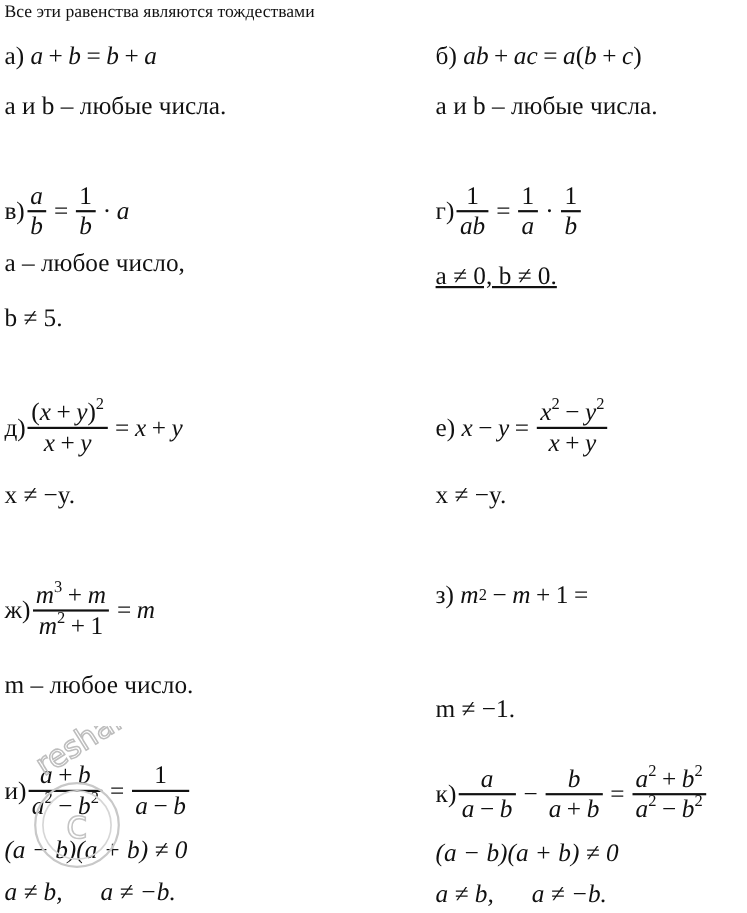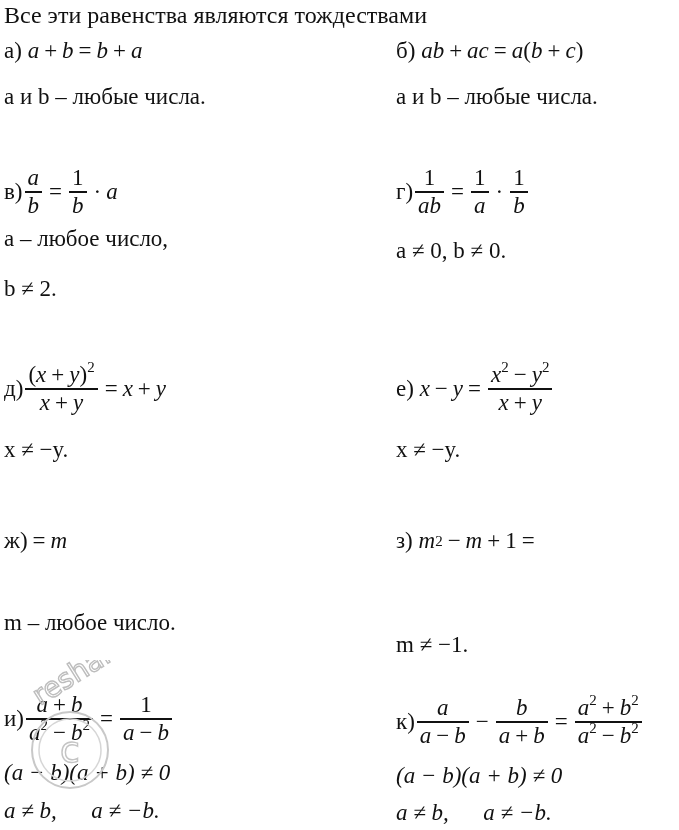--- a/index.html
+++ b/index.html
@@ -1,21 +1,21 @@
 <!DOCTYPE html>
 <html><head>
 <meta charset="utf-8">
 <style>
   html, body { margin: 0; padding: 0; background: #ffffff; }
   body {
     width: 679px; height: 830px; position: relative; overflow: hidden;
     font-family: "Liberation Serif", "DejaVu Serif", serif;
     color: #111111; font-size: 23px;
   }
-  .title { position: absolute; left: 4px; top: 2px; font-size: 24px; white-space: nowrap; }
+  .title { position: absolute; left: 4px; top: 2px; font-size: 16px; white-space: nowrap; }
   .item { position: absolute; white-space: nowrap; }
   .line { position: absolute; white-space: nowrap; text-align: center; }
   .i { font-style: italic; }
   .lbl { font-style: normal; }
   .op { margin: 0 5px; font-style: normal; }
   .frac { display: inline-block; vertical-align: middle; text-align: center; margin: 0 2px; }
   .frac .num, .frac .den { display: block; padding: 0 3px; line-height: 26px; }
   .frac .bar { display: block; height: 1.5px; background: #111; }
   sup { font-size: 15px; vertical-align: 10px; line-height: 0; font-style: normal; }
   .row { display: flex; align-items: center; }
@@ -49,21 +49,21 @@
   <span class="op">=</span>
   <span class="frac">
       <span class="num">1</span>
       <span class="bar"></span>
       <span class="den i">b</span>
     </span>
   <span class="op">·</span>
     <span class="i">a</span>
 </div>
 <div class="line" style="left:4px; top:226px;">a – любое число,</div>
-<div class="line" style="left:4px; top:276px;">b ≠ 2.</div>
+<div class="line" style="left:4px; top:276px;">b ≠ 5.</div>
 
 <div class="item row" style="left:396px; top:165px;">
   <span class="lbl">г)</span>
   <span class="frac">
       <span class="num">1</span>
       <span class="bar"></span>
       <span class="den i">ab</span>
     </span>
   <span class="op">=</span>
   <span class="frac">
@@ -71,21 +71,21 @@
       <span class="bar"></span>
       <span class="den i">a</span>
     </span>
   <span class="op">·</span>
   <span class="frac">
       <span class="num">1</span>
       <span class="bar"></span>
       <span class="den i">b</span>
     </span>
 </div>
-<div class="line" style="left:396px; top:238px;">a ≠ 0, b ≠ 0.</div>
+<div class="line" style="left:396px; top:238px;text-decoration:underline;">a ≠ 0, b ≠ 0.</div>
 
 <div class="item row" style="left:4px; top:362px;">
   <span class="lbl">д)</span>
   <span class="frac">
       <span class="num">(<span class="i">x</span><span class="op">+</span><span class="i">y</span>)<sup>2</sup></span>
       <span class="bar"></span>
       <span class="den"><span class="i">x</span><span class="op">+</span><span class="i">y</span></span>
     </span>
   <span class="op">=</span>
     <span class="i">x</span>
@@ -99,20 +99,25 @@
   <span class="frac">
       <span class="num"><span class="i">x</span><sup>2</sup><span class="op">−</span><span class="i">y</span><sup>2</sup></span>
       <span class="bar"></span>
       <span class="den"><span class="i">x</span><span class="op">+</span><span class="i">y</span></span>
     </span>
 </div>
 <div class="line" style="left:396px; top:437px;">x ≠ −y.</div>
 
 <div class="item row" style="left:4px; top:528px;">
   <span class="lbl">ж)</span>
+  <span class="frac">
+      <span class="num"><span class="i">m</span><sup>3</sup><span class="op">+</span><span class="i">m</span></span>
+      <span class="bar"></span>
+      <span class="den"><span class="i">m</span><sup>2</sup><span class="op">+</span>1</span>
+    </span>
   <span class="op">=</span>
     <span class="i">m</span>
 </div>
 <div class="line" style="left:4px; top:590px;margin-top:20px;">m – любое число.</div>
 
 <div class="item row" style="left:396px; top:528px;">
   <span class="lbl">з)</span>&nbsp;<span class="i">m</span><sup>2</sup><span class="op">−</span><span class="i">m</span><span class="op">+</span>1<span class="op">=</span>
 </div>
 <div class="line" style="left:396px; top:604px;margin-top:28px;">m ≠ −1.</div>
 

